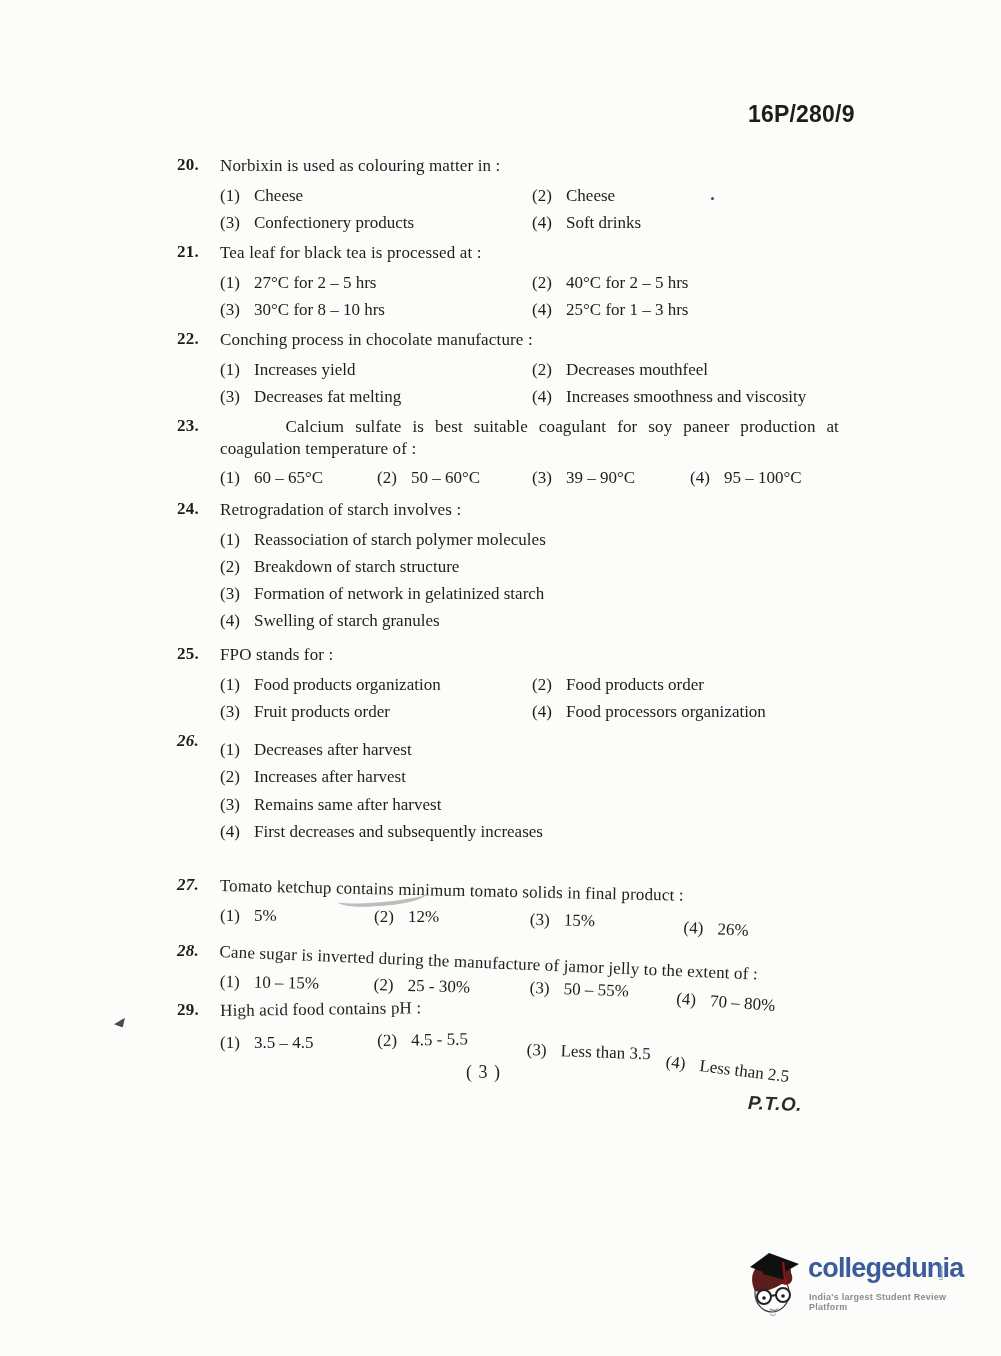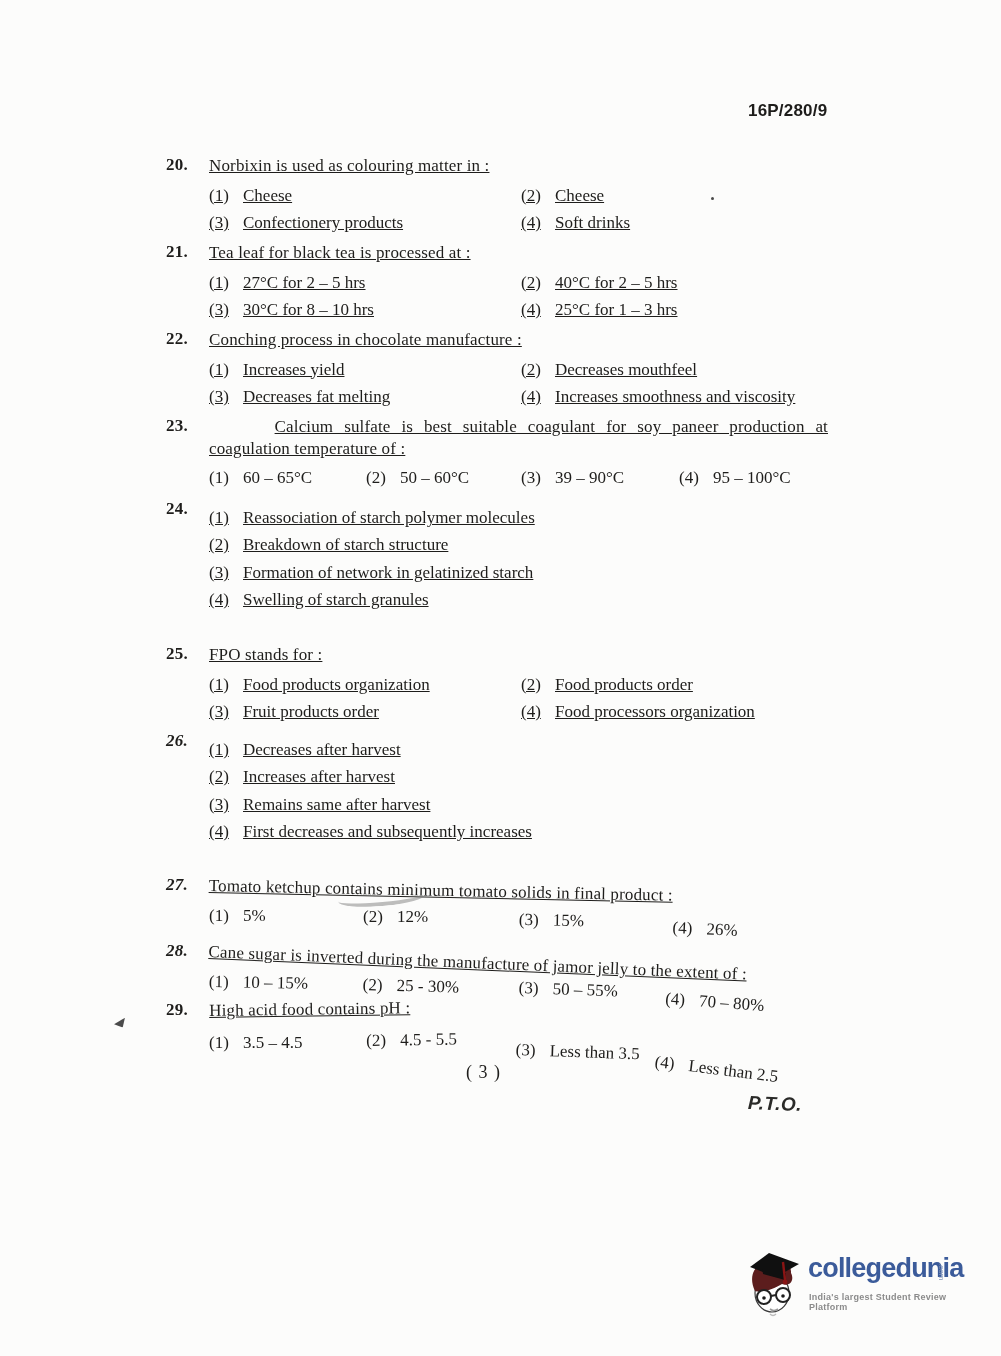--- a/index.html
+++ b/index.html
@@ -7,23 +7,23 @@
     position:relative;
     width:1001px;height:1356px;
     background:#fcfcfb;
     font-family:"Liberation Serif", serif;
     color:#1e1d1b;
     overflow:hidden;
   }
   .hdr-code{
     position:absolute;left:748px;top:101px;
     font-family:"Liberation Sans", sans-serif;
-    font-weight:700;font-size:17px;letter-spacing:0.2px;
-  }
-  .q{position:absolute;left:166px;width:662px;font-size:17px;text-decoration:underline;}
+    font-weight:700;font-size:23px;letter-spacing:0.2px;
+  }
+  .q{position:absolute;left:177px;width:662px;font-size:17px;}
   .qnum{
     position:absolute;left:0;top:0;width:40px;
     font-weight:700;letter-spacing:0.3px;
   }
   .qnum.it{font-style:italic;}
   .stem{margin-left:43px;line-height:21.5px;letter-spacing:0.15px;}
   .stem.it{font-style:italic;}
   .stem.nowrap{white-space:nowrap;transform-origin:left top;}
   .stem.justify1{white-space:nowrap;word-spacing:6.5px;text-align:right;}
   .opts{margin-left:43px;margin-top:5px;}
@@ -171,20 +171,21 @@
         </span>
       <span class="opt abs" style="left:513px">
           <span class="onum">(4)</span>
           <span>95 – 100°C</span>
         </span>
     </div>
   </section>
 
   <section class="q" style="top:499px">
     <span class="qnum">24.</span>
+    <div class="stem">Retrogradation of starch involves :</div>
     <div class="opts grid1">
       <div class="opt">
           <span class="onum">(1)</span>
           <span>Reassociation of starch polymer molecules</span>
         </div>
       <div class="opt">
           <span class="onum">(2)</span>
           <span>Breakdown of starch structure</span>
         </div>
       <div class="opt">

